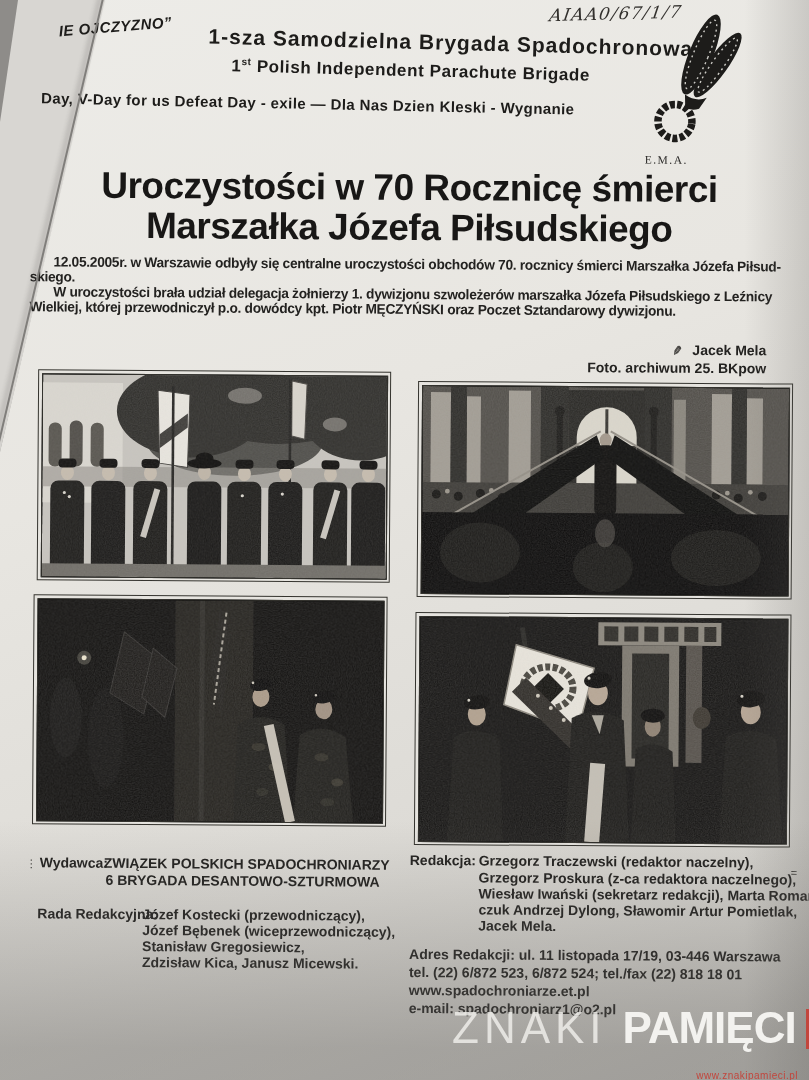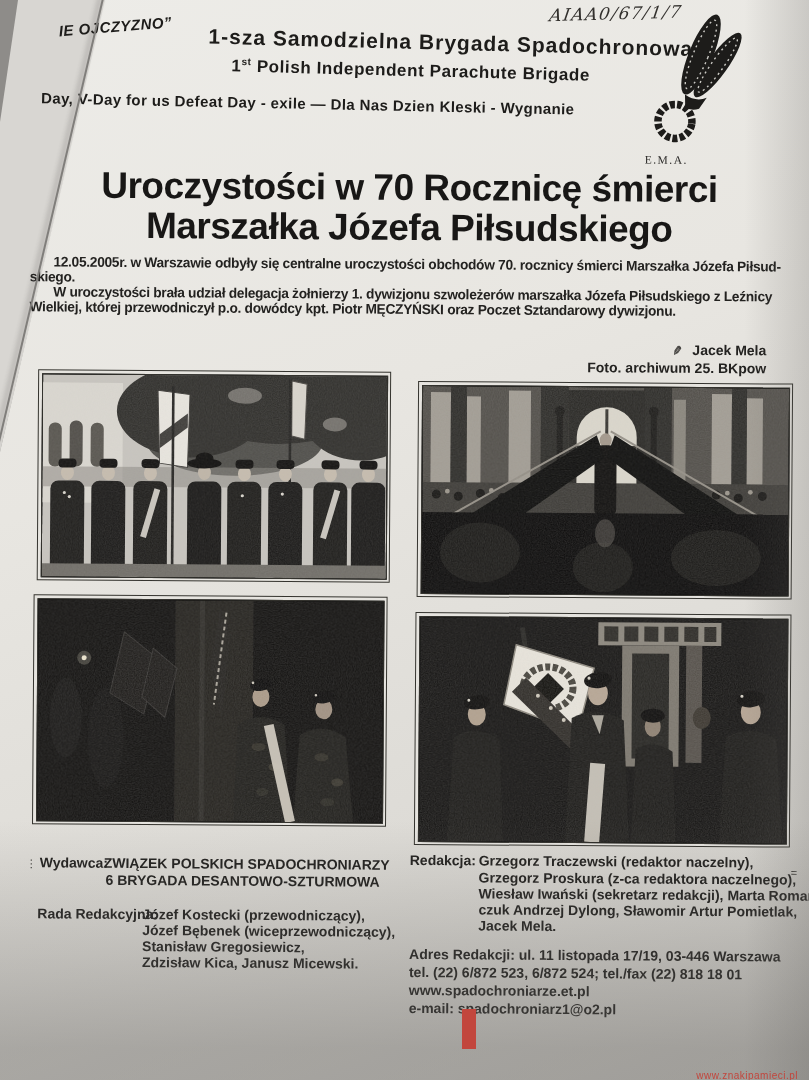--- a/index.html
+++ b/index.html
@@ -369,17 +369,19 @@
   <div class="abs mark" style="left:793px;top:864px;">=</div>
 
   <div class="abs f-line" style="left:412px;top:946px;">Adres Redakcji: ul. 11 listopada 17/19, 03-446 Warszawa</div>
   <div class="abs f-line" style="left:412px;top:964px;">tel. (22) 6/872 523, 6/872 524; tel./fax (22) 818 18 01</div>
   <div class="abs f-line" style="left:412px;top:982px;">www.spadochroniarze.et.pl</div>
   <div class="abs f-line" style="left:412px;top:1000px;">e-mail: spadochroniarz1@o2.pl</div>
 
 </div>
 
 <div class="abs wm-row" style="left:452px;top:1006px;z-index:7;">
+  <span class="wm-thin">ZNAKI</span>
+  <span class="wm-bold">PAMIĘCI</span>
   <span class="wm-block" style="background: rgb(194, 70, 61);"></span>
 </div>
 <div class="abs wm-url" style="left: 628px; top: 1058px; z-index: 7; color: rgb(194, 70, 61); margin-top: 12px;">www.znakipamieci.pl</div>
 
 <div id="shade-overlay"></div>
 
 </body></html>

